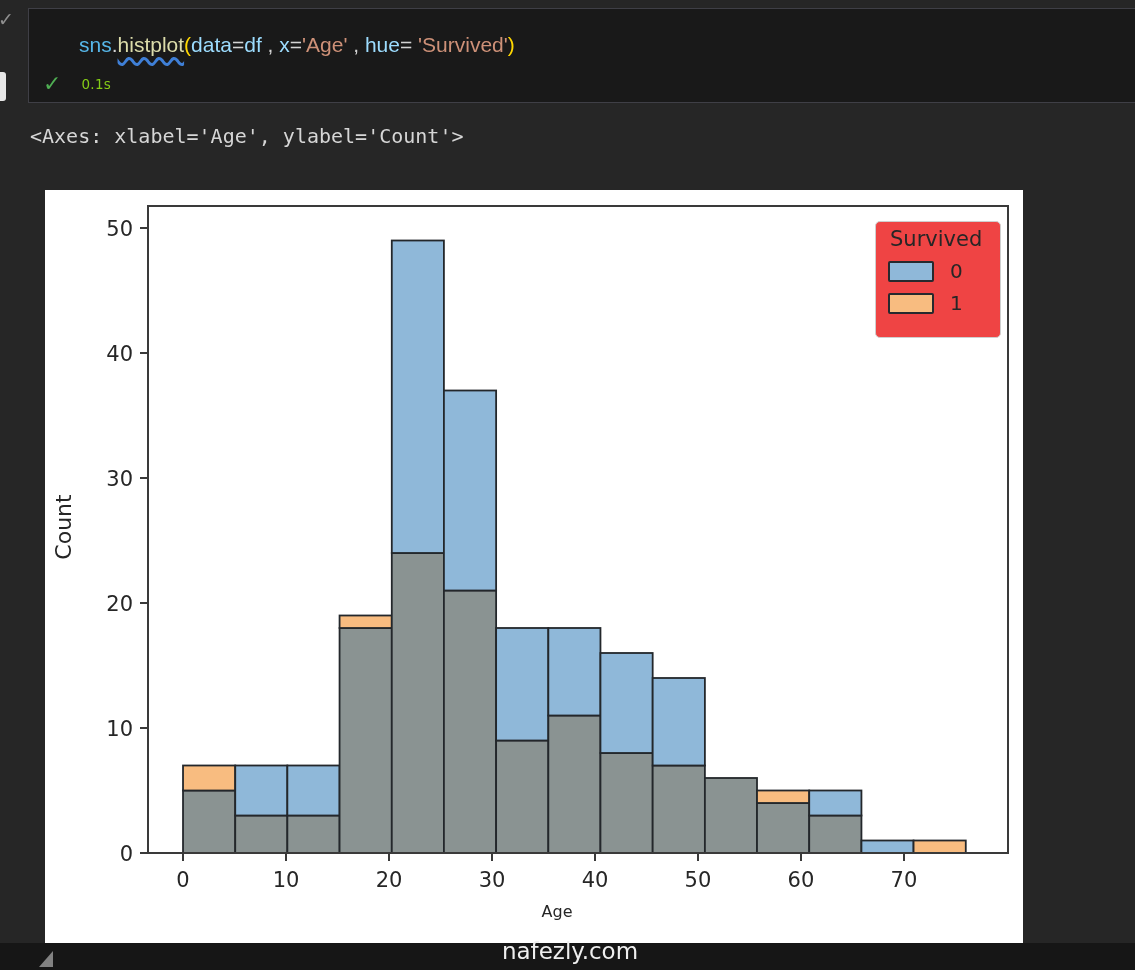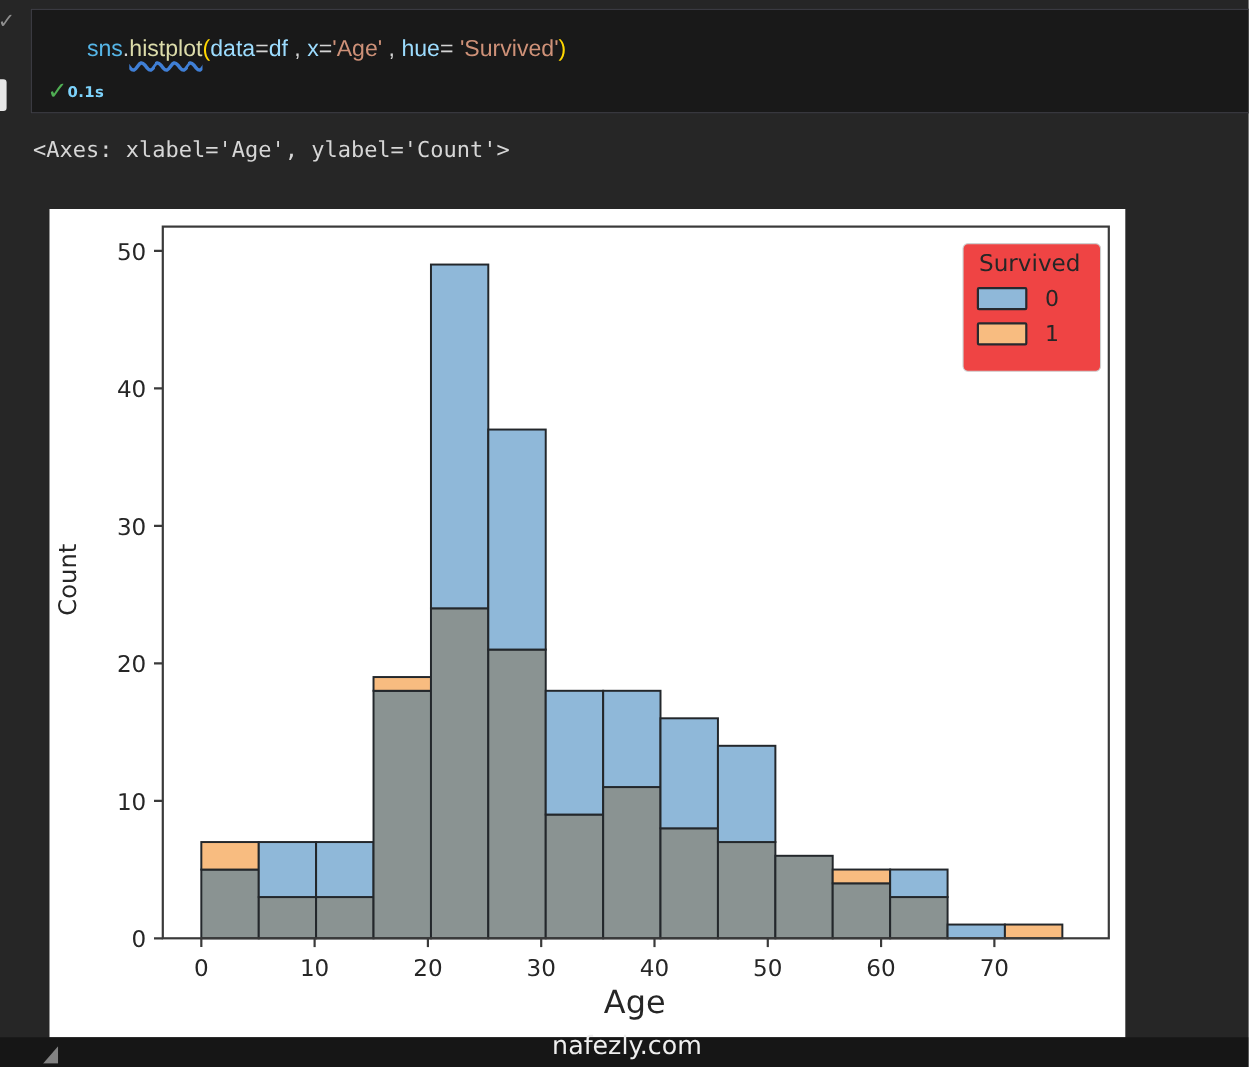--- a/index.html
+++ b/index.html
@@ -24,42 +24,42 @@
   }
   .squiggle{
     text-decoration-line:underline;
     text-decoration-style:wavy;
     text-decoration-color:var(--squiggle,#3f7fd6);
     text-decoration-thickness:2.5px;
     text-underline-offset:5px;
   }
   .exec-row{position:absolute;left:14px;top:62px;display:flex;align-items:center;}
   .exec-check{color:var(--check-green,#4fae53);font-size:22px;font-weight:bold;}
-  .exec-time{color:#7dd3fc;font-size:13.5px;font-weight:bold;letter-spacing:.3px;}
+  .exec-time{margin-left:20px;color:#84cc16;font-size:13.5px;font-weight:normal;letter-spacing:.3px;}
 
   .gutter-check{position:absolute;left:-2px;top:8px;font-size:19px;color:#8f8f8f;}
   .focus-bar{position:absolute;left:0;top:72px;width:6px;height:29px;background:#e7e7e7;border-radius:0 3px 3px 0;}
 
   
   .output-line{
     position:absolute;left:30px;top:124px;
     font-family:"DejaVu Sans Mono","Liberation Mono",monospace;
     font-size:20px;color:#d6d6d6;white-space:pre;
   }
 
   
   .figure{position:absolute;left:45px;top:190px;width:978px;height:753px;background:#ffffff;z-index:1;}
   .figure svg{position:absolute;left:0;top:0;}
   .ylabel{
     position:absolute;left:18px;top:337px;transform:translate(-50%,-50%) rotate(-90deg);
     font-size:22px;color:#262626;
   }
   .xlabel{
-    position:absolute;left:532px;top:721px;transform:translate(-50%,-50%);
-    font-size:29px;color:#262626;
+    position:absolute;left:512px;top:721px;transform:translate(-50%,-50%);
+    font-size:16px;color:#262626;
   }
   .legend{
     position:absolute;left:830px;top:31px;width:126px;height:117px;
     background:#ef4444;border:1.5px solid #cfcfcf;border-radius:5px;
     box-sizing:border-box;padding:5px 0 0 12px;
     box-shadow:0 0 0 1px rgba(255,255,255,.5);
   }
   .legend-title{font-size:21px;color:#262626;padding-left:2px;}
   .legend-row{display:flex;align-items:center;margin-top:8px;}
   .legend-swatch{width:46px;height:21px;border:2px solid #26292e;border-radius:2px;box-sizing:border-box;}

